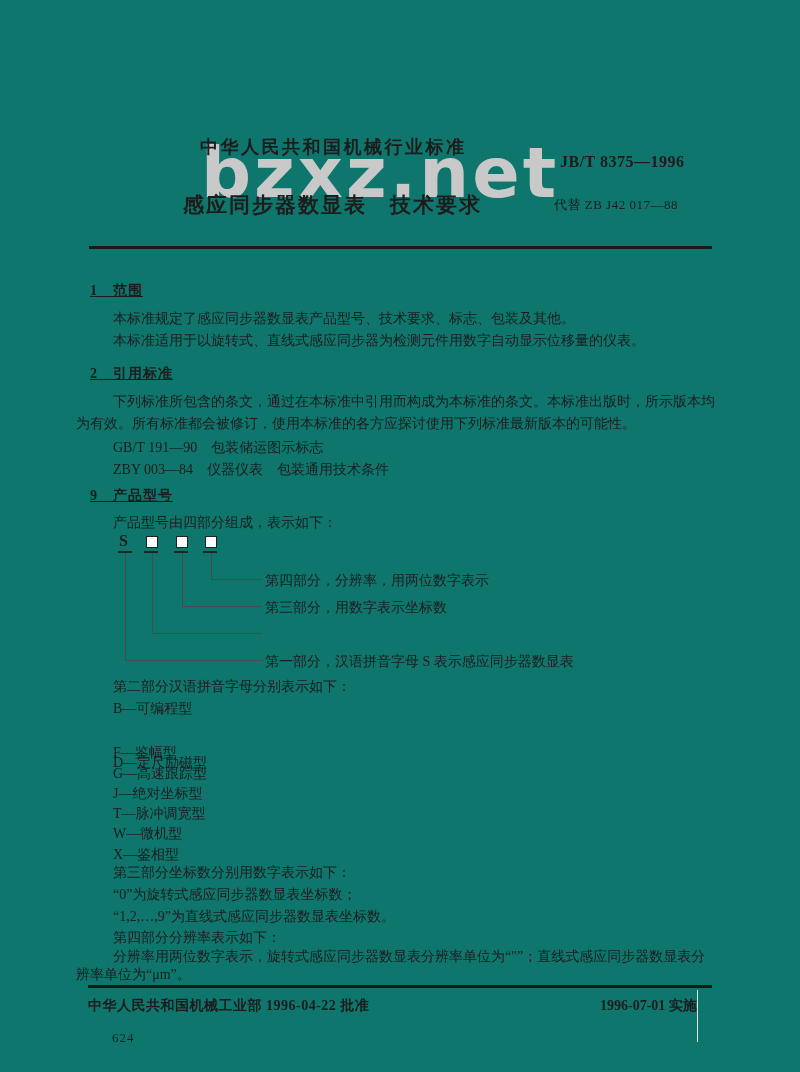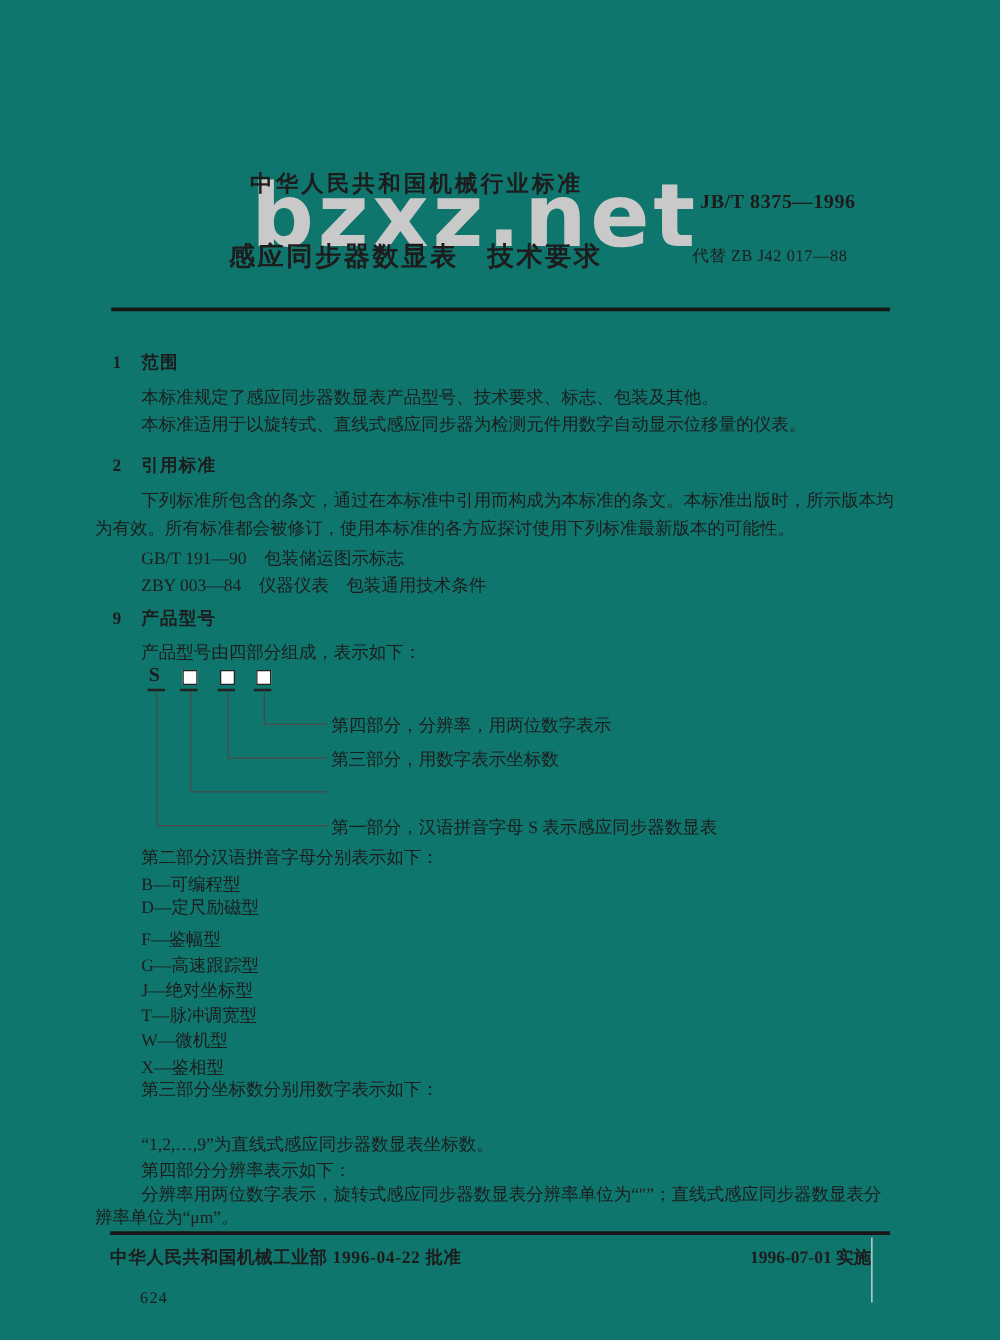--- a/index.html
+++ b/index.html
@@ -20,21 +20,21 @@
   .std-name  { left:200px; top:135px; font-size:18px; font-weight:bold; letter-spacing:2.5px;text-align:center; }
   .std-no    { left:548px; top:153px; font-size:16px; font-weight:bold; letter-spacing:0.5px; }
   .doc-title { left:183px; top:191px; font-size:21px; font-weight:bold; letter-spacing:2px; }
   .replaces  { left:554px; top:196px; font-size:13px; letter-spacing:0.5px; }
   .rule-top    { position:absolute; left:89px; top:246px; width:623px; height:3px; background:#181818; }
   .rule-bottom { position:absolute; left:88px; top:985px; width:624px; height:3px; background:#181818; }
   
   .bl { position:absolute; z-index:1; font-size:14px; line-height:16px; white-space:nowrap; }
   .bl.flush { left:76px;text-align:center; }
   .bl.ind   { left:113px; }
-  .bl.head  { left:90px; font-weight:bold; letter-spacing:1px; }
+  .bl.head  { left:90px; font-weight:bold; letter-spacing:1px;text-decoration:underline; }
   
   .dg-s  { position:absolute; left:119px; top:532px; font-size:16px; font-weight:600; z-index:1; }
   .box   { position:absolute; top:536px; width:10px; height:10px; border:1.5px solid #222; background:#fdfdfd; z-index:1; }
   .base  { position:absolute; top:551px; width:14px; height:2px; background:#222; z-index:1; }
   .vl    { position:absolute; width:1px; background:#4a4a4a; z-index:1; }
   .hl    { position:absolute; height:1px; background:#4a4a4a; z-index:1; }
   .dg-label { position:absolute; left:265px; font-size:14px; white-space:nowrap; z-index:1; }
   
   .approve   { position:absolute; left:88px;  top:997px;  font-size:14px; font-weight:bold; letter-spacing:0.5px; z-index:1;text-align:right; }
   .implement { position:absolute; left:600px; top:997px;  font-size:14px; font-weight:bold; z-index:1; }
@@ -80,28 +80,29 @@
   <div class="hl" style="left:211px; top:579px; width:51px"></div>
   <div class="hl" style="left:182px; top:606px; width:80px"></div>
   <div class="hl" style="left:152px; top:633px; width:110px"></div>
   <div class="hl" style="left:125px; top:660px; width:138px"></div>
   <div class="dg-label" style="top:572px">第四部分，分辨率，用两位数字表示</div>
   <div class="dg-label" style="top:599px">第三部分，用数字表示坐标数</div>
   <div class="dg-label" style="top:653px">第一部分，汉语拼音字母 S 表示感应同步器数显表</div>
 
   <div class="bl ind" style="top:679px">第二部分汉语拼音字母分别表示如下：</div>
   <div class="bl ind" style="top:701px">B—可编程型</div>
-  <div class="bl ind" style="top:719px">D—定尺励磁型</div>
+  <div class="bl ind" style="top:755px">D—定尺励磁型</div>
   <div class="bl ind" style="top:745px">F—鉴幅型</div>
   <div class="bl ind" style="top:766px">G—高速跟踪型</div>
   <div class="bl ind" style="top:786px">J—绝对坐标型</div>
   <div class="bl ind" style="top:806px">T—脉冲调宽型</div>
   <div class="bl ind" style="top:826px">W—微机型</div>
   <div class="bl ind" style="top:847px">X—鉴相型</div>
   <div class="bl ind" style="top:865px">第三部分坐标数分别用数字表示如下：</div>
+  <div class="bl ind" style="top:887px">“0”为旋转式感应同步器数显表坐标数；</div>
   <div class="bl ind" style="top:909px">“1,2,…,9”为直线式感应同步器数显表坐标数。</div>
   <div class="bl ind" style="top:930px">第四部分分辨率表示如下：</div>
   <div class="bl ind" style="top:949px">分辨率用两位数字表示，旋转式感应同步器数显表分辨率单位为“″”；直线式感应同步器数显表分</div>
   <div class="bl flush" style="top:967px">辨率单位为“μm”。</div>
 
   <div class="rule-bottom"></div>
   <div class="approve">中华人民共和国机械工业部 1996-04-22 批准</div>
   <div class="implement">1996-07-01 实施</div>
   <div class="pageno">624</div>
   <div class="artifact"></div>

